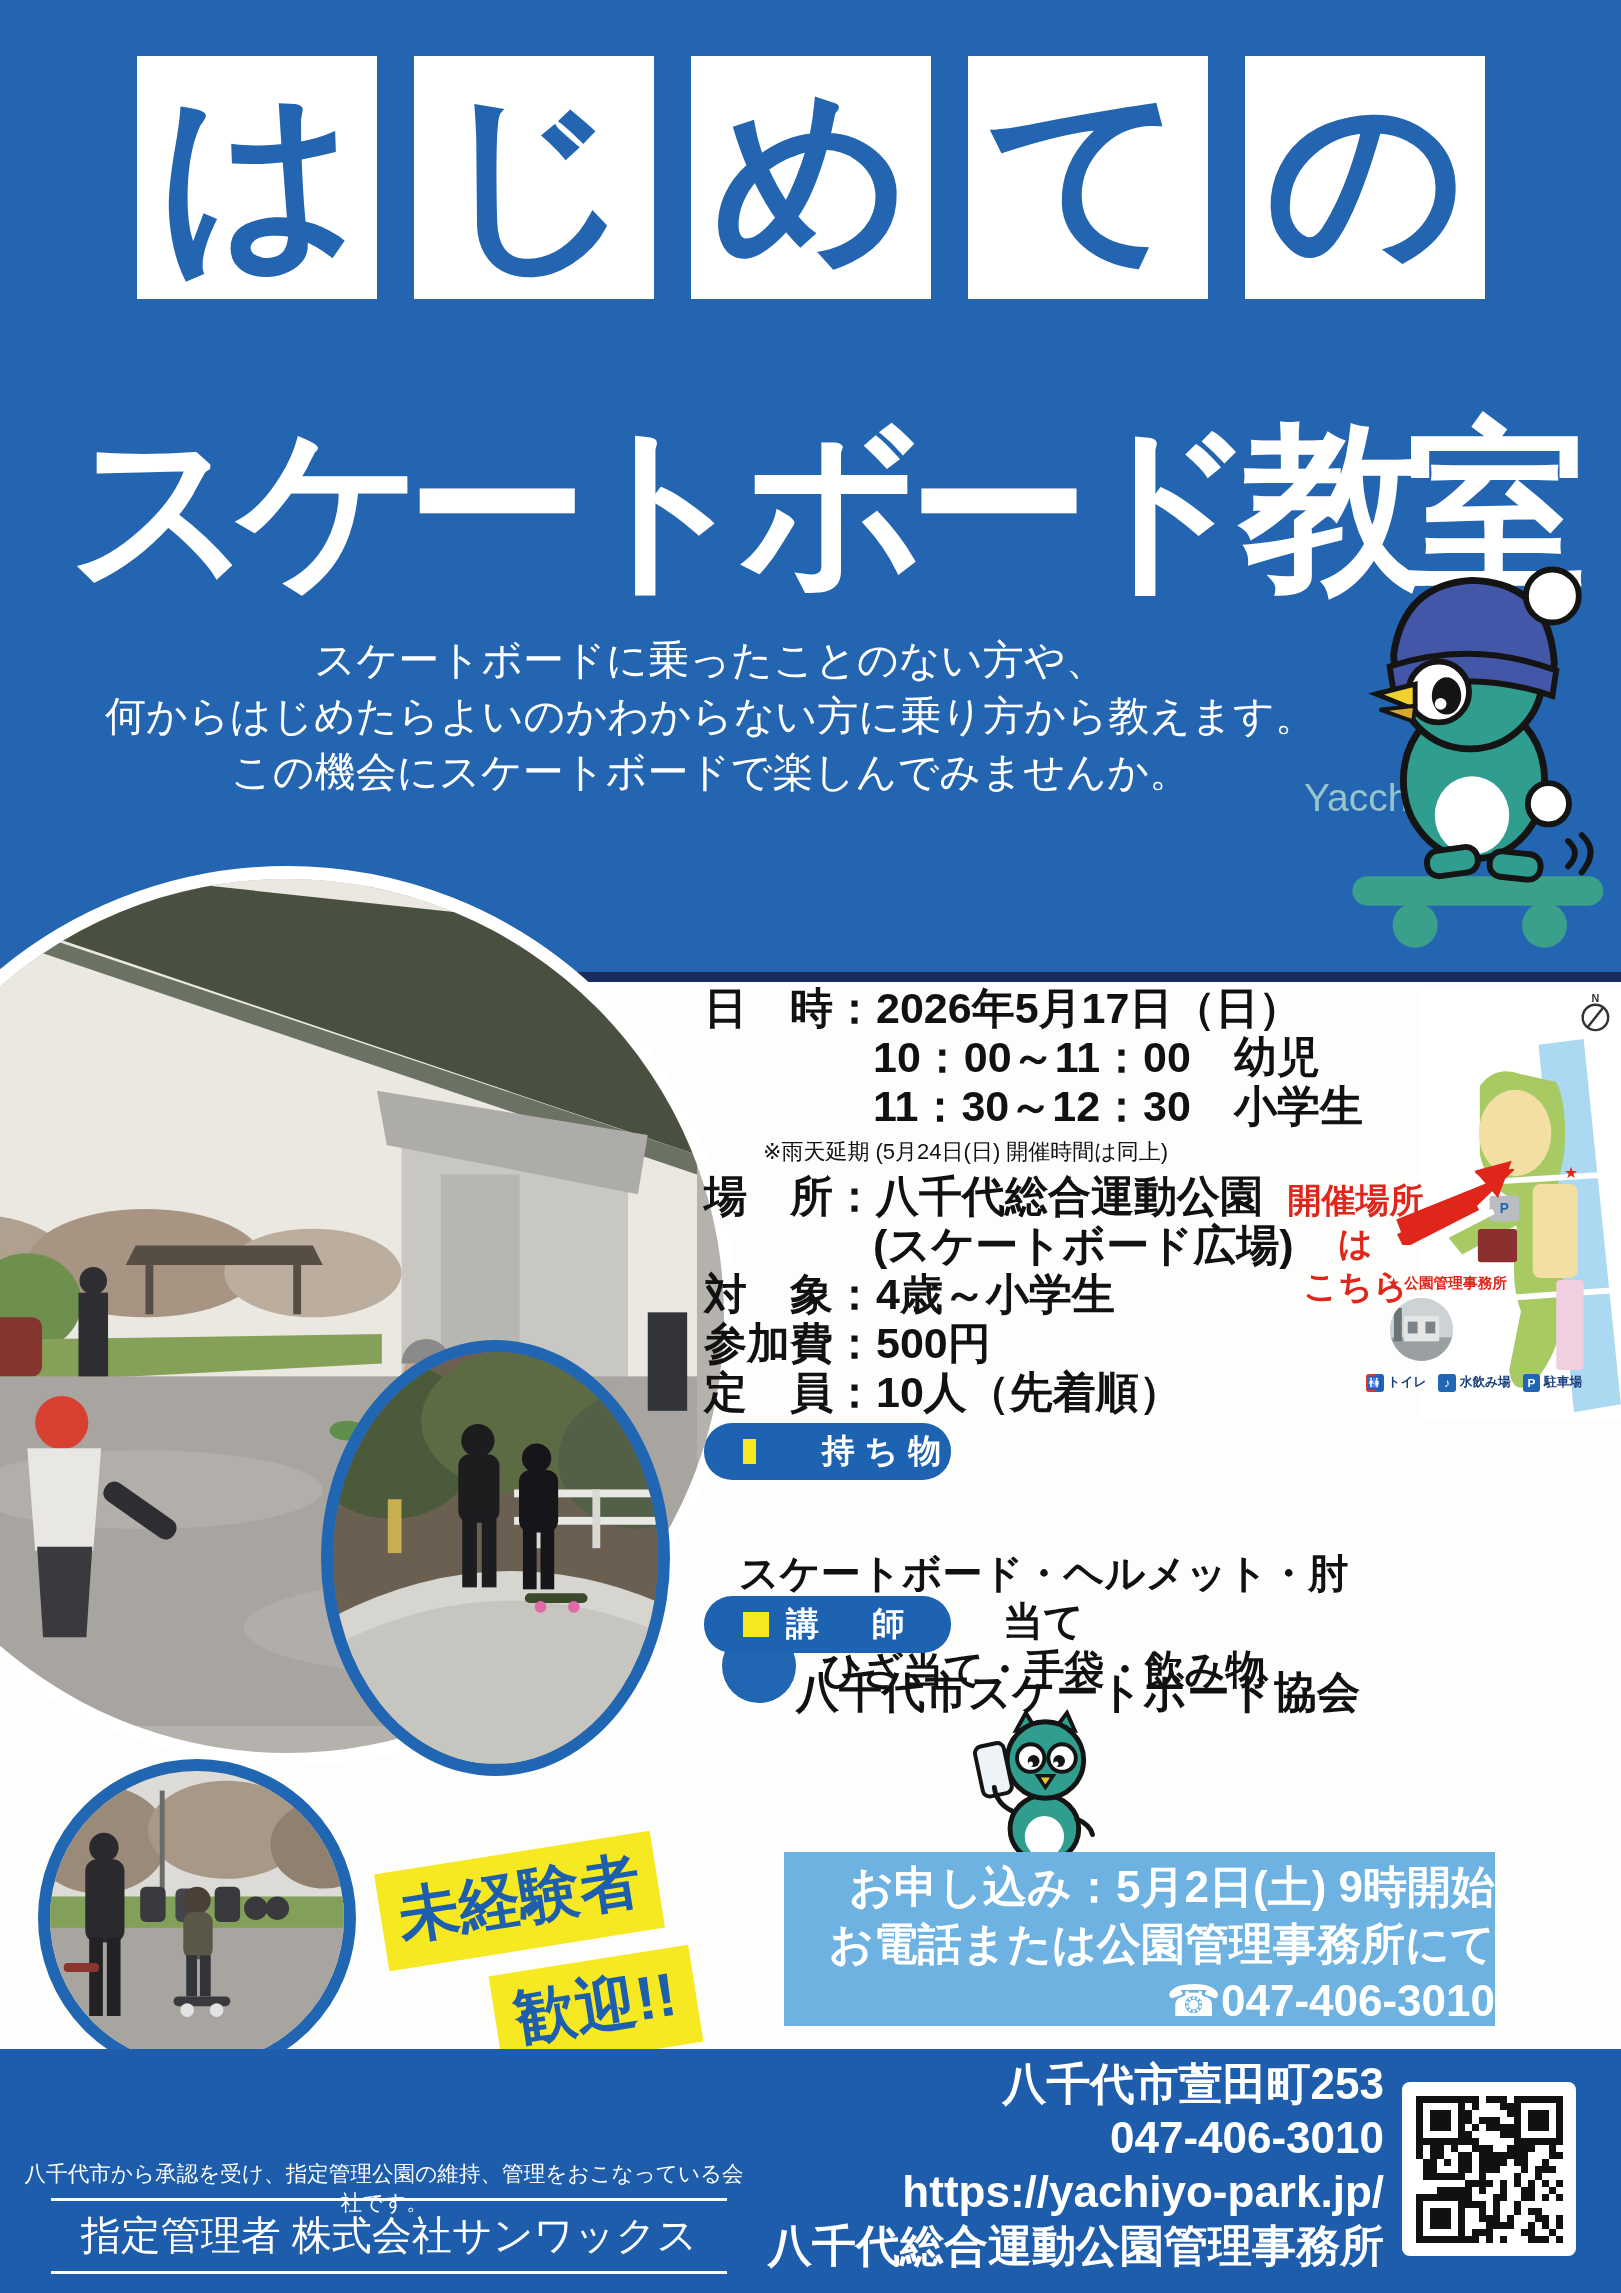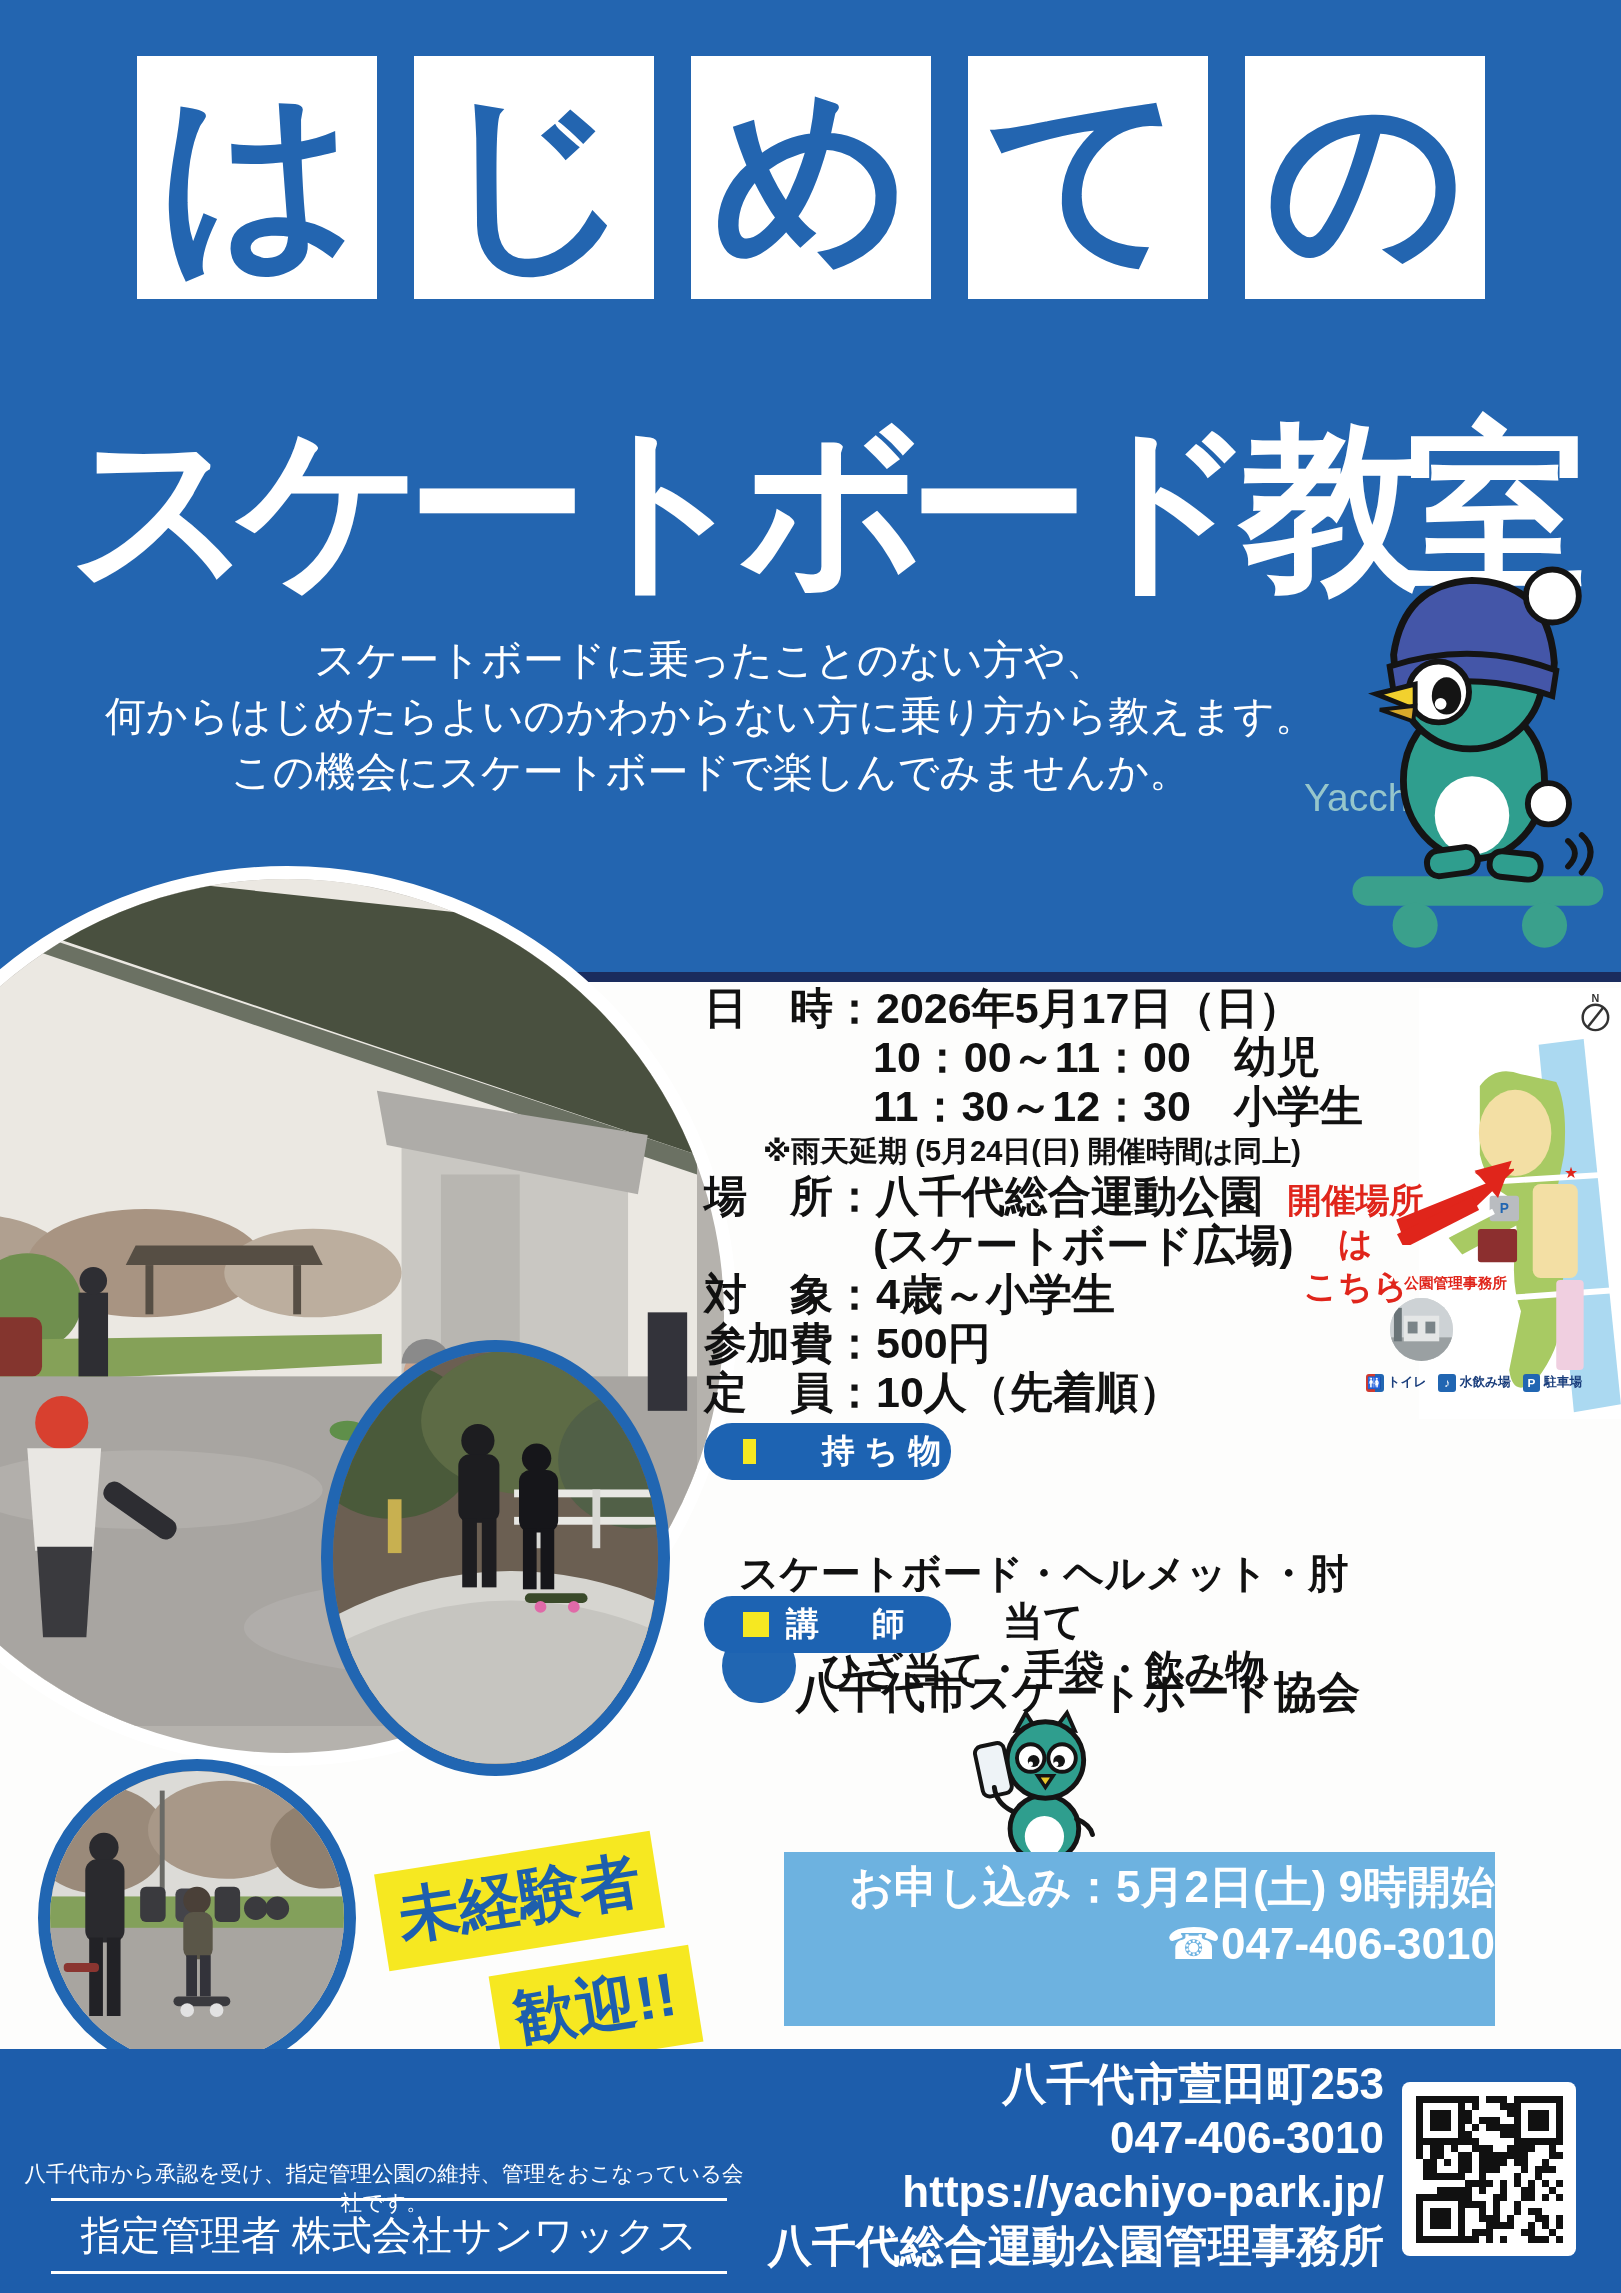--- a/index.html
+++ b/index.html
@@ -21,21 +21,21 @@
   .big-circle{position:absolute;left:-163px;top:866px;width:874px;height:874px;border-radius:50%;
               border:13.7px solid #ffffff;overflow:hidden;background:#b5b2ad;}
   .oval{position:absolute;border:12.7px solid #2166b2;overflow:hidden;background:#777;}
   .oval.medium{left:321px;top:1340px;width:325px;height:412px;border-radius:50%;}
   .oval.small{left:38px;top:1759px;width:294px;height:294px;border-radius:50%;}
   .blue-dot{position:absolute;left:722px;top:1629px;width:74px;height:74px;border-radius:50%;background:#2166b2;}
   
   .details{position:absolute;left:704px;top:984px;width:676px;color:#111;}
   .d-main{font-size:43px;line-height:49px;font-weight:bold;white-space:nowrap;}
   .d-indent{padding-left:169px;}
-  .d-note{font-size:29px;line-height:41px;font-weight:bold;padding-left:59px;white-space:nowrap;}
+  .d-note{font-size:22px;line-height:41px;font-weight:normal;padding-left:59px;white-space:nowrap;}
   
   .pill{position:absolute;width:247px;height:57px;background:#1d63b2;border-radius:28px;
         display:flex;align-items:center;color:#fff;font-size:33px;font-weight:bold;}
   .pill .sq{width:25.5px;height:25.5px;background:#f6e821;margin:0 17.6px 0 39px;}
   .pill.p1{left:704px;top:1423px;gap:48px;}
   .pill.p2{left:704px;top:1596px;}
   .pill span{letter-spacing:9.8px;white-space:nowrap;}
   .belongings{position:absolute;left:725px;top:1549px;width:637px;text-align:center;
               font-size:40px;font-weight:bold;color:#111;line-height:48px;}
   .instructor{position:absolute;left:774px;top:1664px;width:608px;text-align:center;
@@ -336,20 +336,21 @@
       <div class="legend-ic" style="background:#2166b2;">P</div>
       <span>駐車場</span>
     </div>
   </div>
 
   <div class="badge1">未経験者</div>
   <div class="badge2">歓迎!!</div>
 
   <div class="apply-box">
     <div>お申し込み：5月2日(土) 9時開始</div>
+    <div>お電話または公園管理事務所にて</div>
     <div>☎047-406-3010</div>
   </div>
 
   <div class="footer">
     <div class="f-note">八千代市から承認を受け、指定管理公園の維持、管理をおこなっている会社です。</div>
     <div class="f-line l1"></div>
     <div class="f-company">指定管理者 株式会社サンワックス</div>
     <div class="f-line l2"></div>
     <div class="f-address">
       <div>八千代市萱田町253</div>

